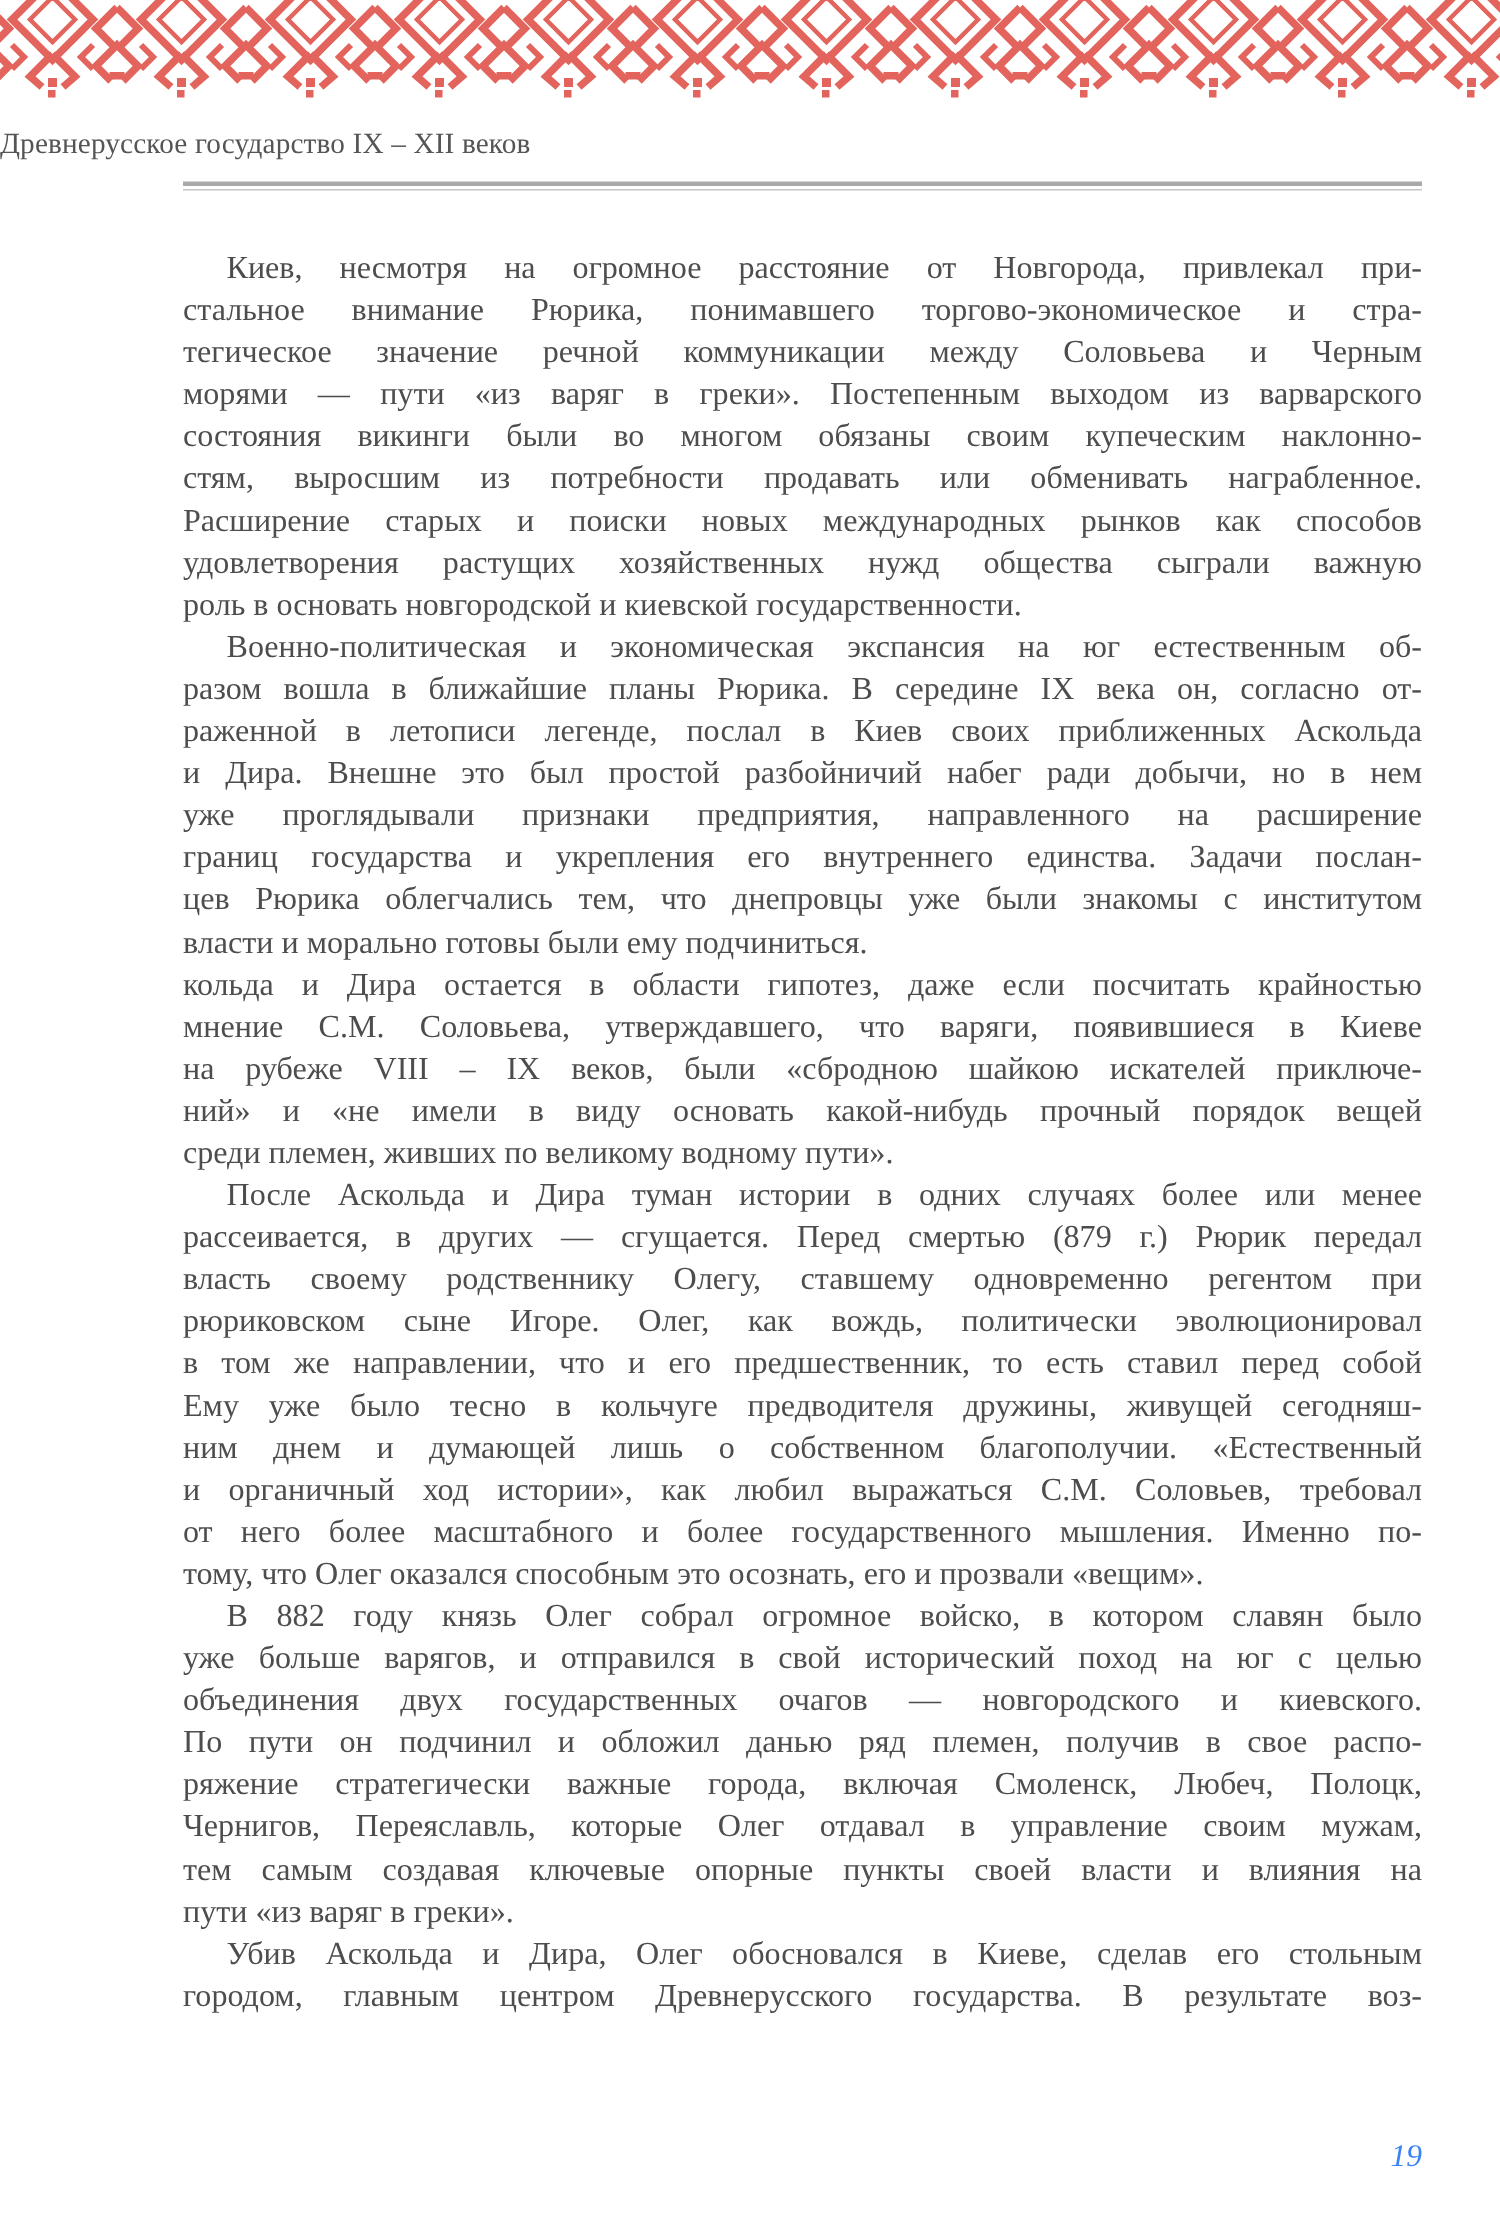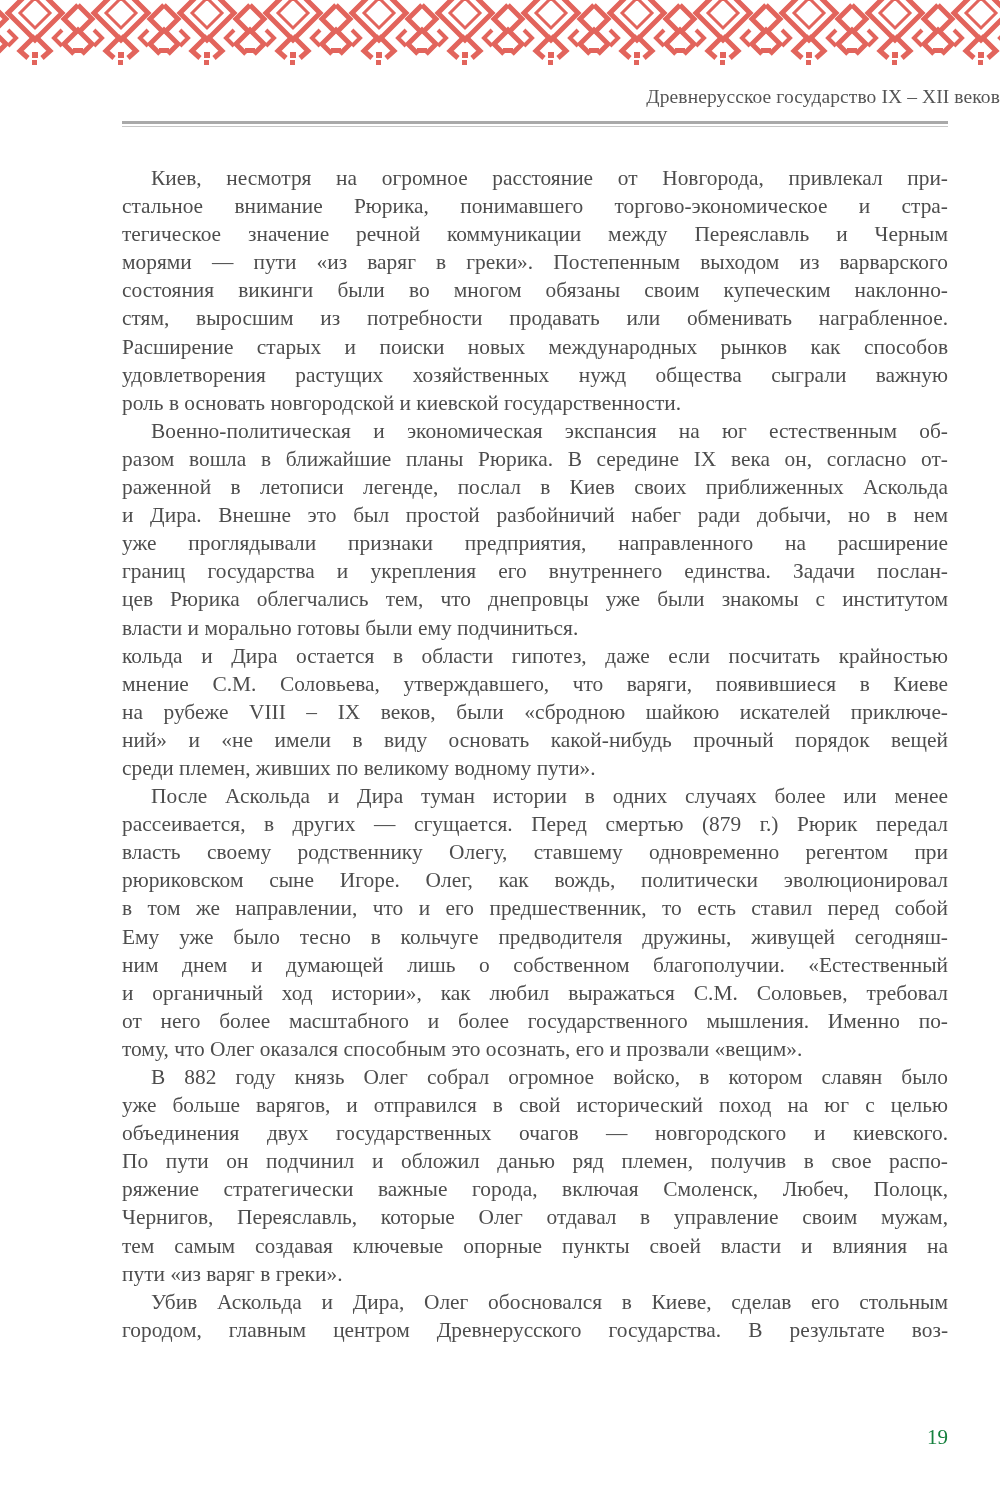--- a/index.html
+++ b/index.html
@@ -2,34 +2,34 @@
 <html><head>
   <meta charset="utf-8">
   <style>
     html, body { margin: 0; padding: 0; }
     body {
       width: 1000px; height: 1490px; background: #ffffff; position: relative; overflow: hidden;
       font-family: "Liberation Serif", "DejaVu Serif", serif; color: #4a4a4a;
     }
     .ornament { position: absolute; left: 0; top: 0; width: 1000px; height: 66px; }
     .running-head {
-      position: absolute; left: 0; width: 1000px; top: 86px; text-align: right;
+      position: absolute; left: 0; width: 1000px; top: 86px; text-align: left;
       font-size: 19.5px; color: #555; letter-spacing: 0.1px;
     }
     .rule { position: absolute; left: 122px; width: 826px; top: 121px; height: 7px; }
     .rule .l1 { position: absolute; left: 0; right: 0; top: 0; height: 3px; background: #a9a9a9; }
     .rule .l2 { position: absolute; left: 0; right: 0; top: 5px; height: 1px; background: #c6c6c6; }
     .body-text {
       position: absolute; left: 122px; top: 140px; width: 826px;
       font-size: 21.4px; line-height: 28.1px; color: #4d4d4d; margin-top: 24px;
     }
     .line { display: block; white-space: nowrap; text-align: justify; text-align-last: justify; height: 28.1px; }
     .line.indent { padding-left: 29px; }
     .line.last { text-align-last: left; }
-    .page-number { position: absolute; left: 898px; top: 1425px; width: 50px; text-align: right; font-size: 21px; color: #15803d; }
+    .page-number { position: absolute; left: 898px; top: 1425px; width: 50px; text-align: right; font-size: 21px; color: #3b82f6; font-style: italic; }
   </style>
 </head>
 <body>
 
 <svg class="ornament" viewBox="0 0 1000 66" preserveAspectRatio="none">
   <defs>
     <pattern id="orn" x="-8" y="0" width="86" height="66" patternUnits="userSpaceOnUse">
       <g fill="none" stroke="#e2645c" stroke-width="5" stroke-linejoin="miter">
         <path d="M43 -14 L70 13 L43 40 L16 13 Z"></path>
         <path d="M43 -2 L58 13 L43 28 L28 13 Z" stroke-width="3"></path>
@@ -56,21 +56,21 @@
 
 <div class="rule">
   <div class="l1"></div>
     <div class="l2"></div>
 </div>
 
 <div class="body-text" id="body">
     <div>
       <span class="line indent">Киев, несмотря на огромное расстояние от Новгорода, привлекал при-</span>
       <span class="line">стальное внимание Рюрика, понимавшего торгово-экономическое и стра-</span>
-      <span class="line">тегическое значение речной коммуникации между Переяславль и Черным</span>
+      <span class="line">тегическое значение речной коммуникации между Соловьева и Черным</span>
       <span class="line">морями — пути «из варяг в греки». Постепенным выходом из варварского</span>
       <span class="line">состояния викинги были во многом обязаны своим купеческим наклонно-</span>
       <span class="line">стям, выросшим из потребности продавать или обменивать награбленное.</span>
       <span class="line">Расширение старых и поиски новых международных рынков как способов</span>
       <span class="line">удовлетворения растущих хозяйственных нужд общества сыграли важную</span>
       <span class="line last">роль в основать новгородской и киевской государственности.</span>
     </div>
     <div>
       <span class="line indent">Военно-политическая и экономическая экспансия на юг естественным об-</span>
       <span class="line">разом вошла в ближайшие планы Рюрика. В середине IX века он, согласно от-</span>

